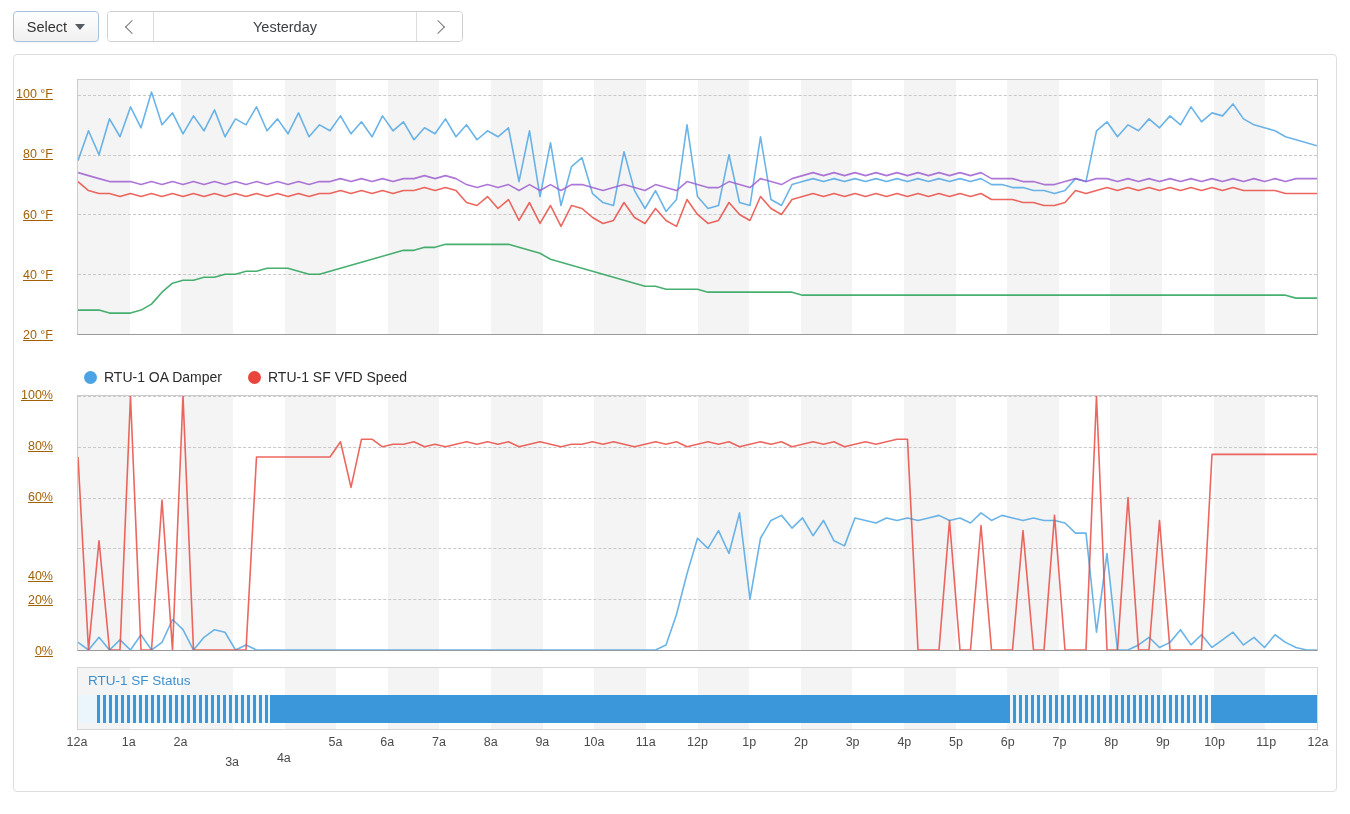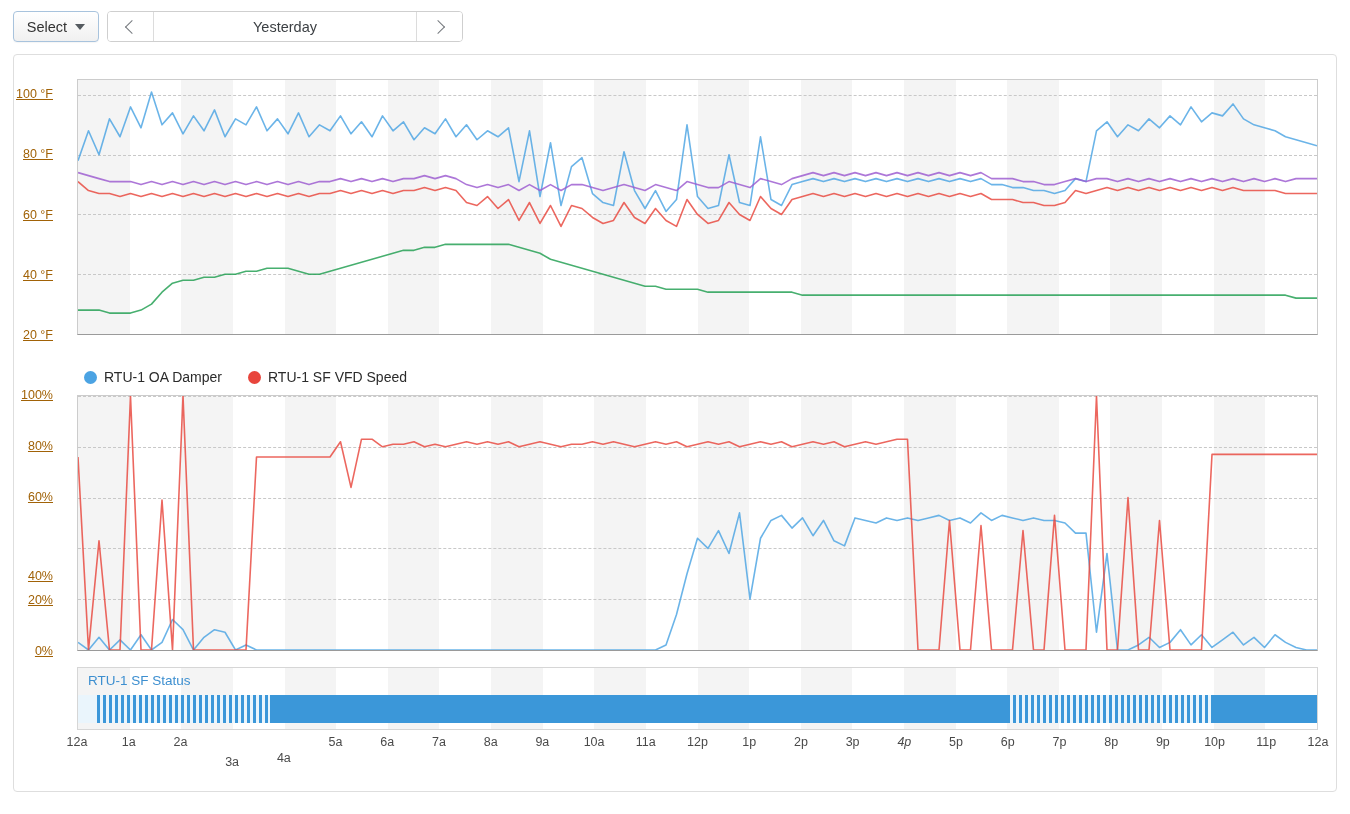--- a/index.html
+++ b/index.html
@@ -347,21 +347,21 @@
         <div class="x-tick" style="left: 25%;">6a</div>
         <div class="x-tick" style="left: 29.1667%;">7a</div>
         <div class="x-tick" style="left: 33.3333%;">8a</div>
         <div class="x-tick" style="left: 37.5%;">9a</div>
         <div class="x-tick" style="left: 41.6667%;">10a</div>
         <div class="x-tick" style="left: 45.8333%;">11a</div>
         <div class="x-tick" style="left: 50%;">12p</div>
         <div class="x-tick" style="left: 54.1667%;">1p</div>
         <div class="x-tick" style="left: 58.3333%;">2p</div>
         <div class="x-tick" style="left: 62.5%;">3p</div>
-        <div class="x-tick" style="left: 66.6667%; font-style: italic;">4p</div>
+        <div class="x-tick" style="left: 66.6667%;">4p</div>
         <div class="x-tick" style="left: 70.8333%;">5p</div>
         <div class="x-tick" style="left: 75%;">6p</div>
         <div class="x-tick" style="left: 79.1667%;">7p</div>
         <div class="x-tick" style="left: 83.3333%;">8p</div>
         <div class="x-tick" style="left: 87.5%;">9p</div>
         <div class="x-tick" style="left: 91.6667%;">10p</div>
         <div class="x-tick" style="left: 95.8333%;">11p</div>
         <div class="x-tick" style="left: 100%;">12a</div>
       </div>
 

